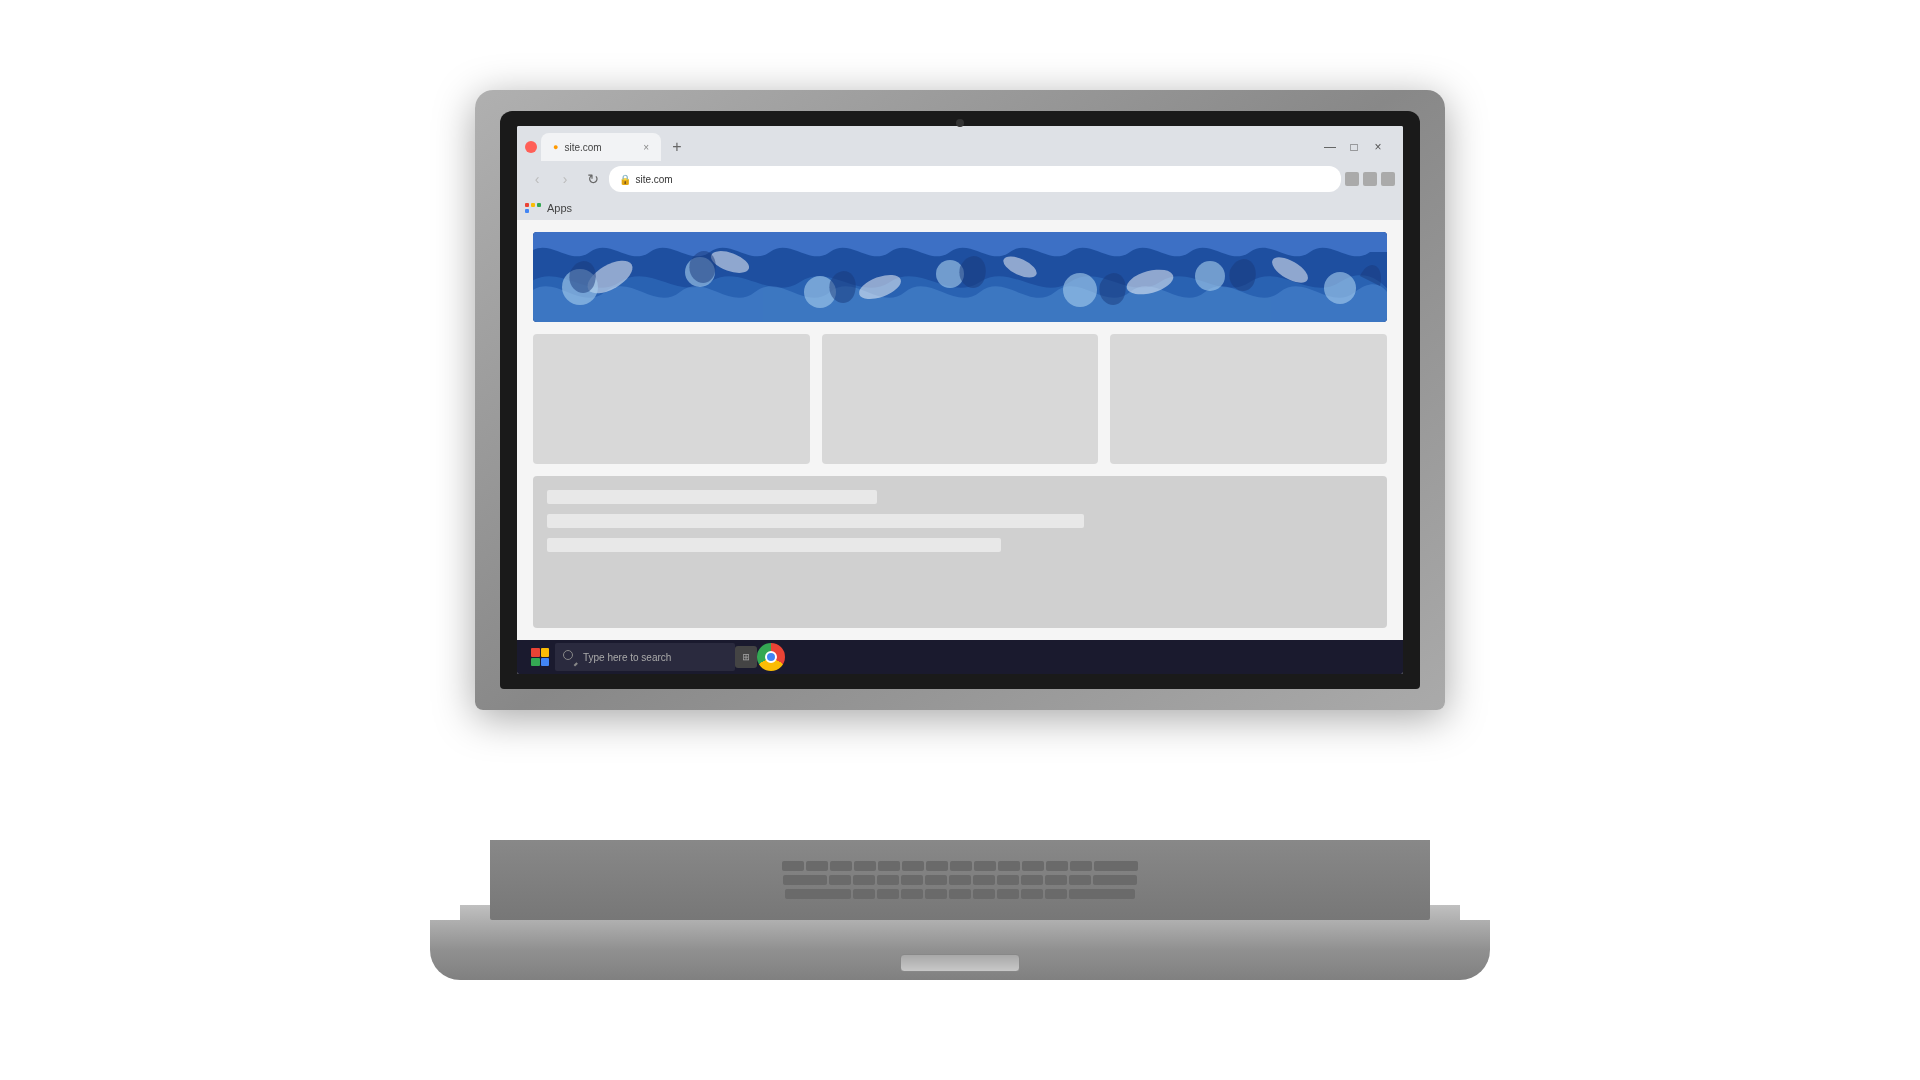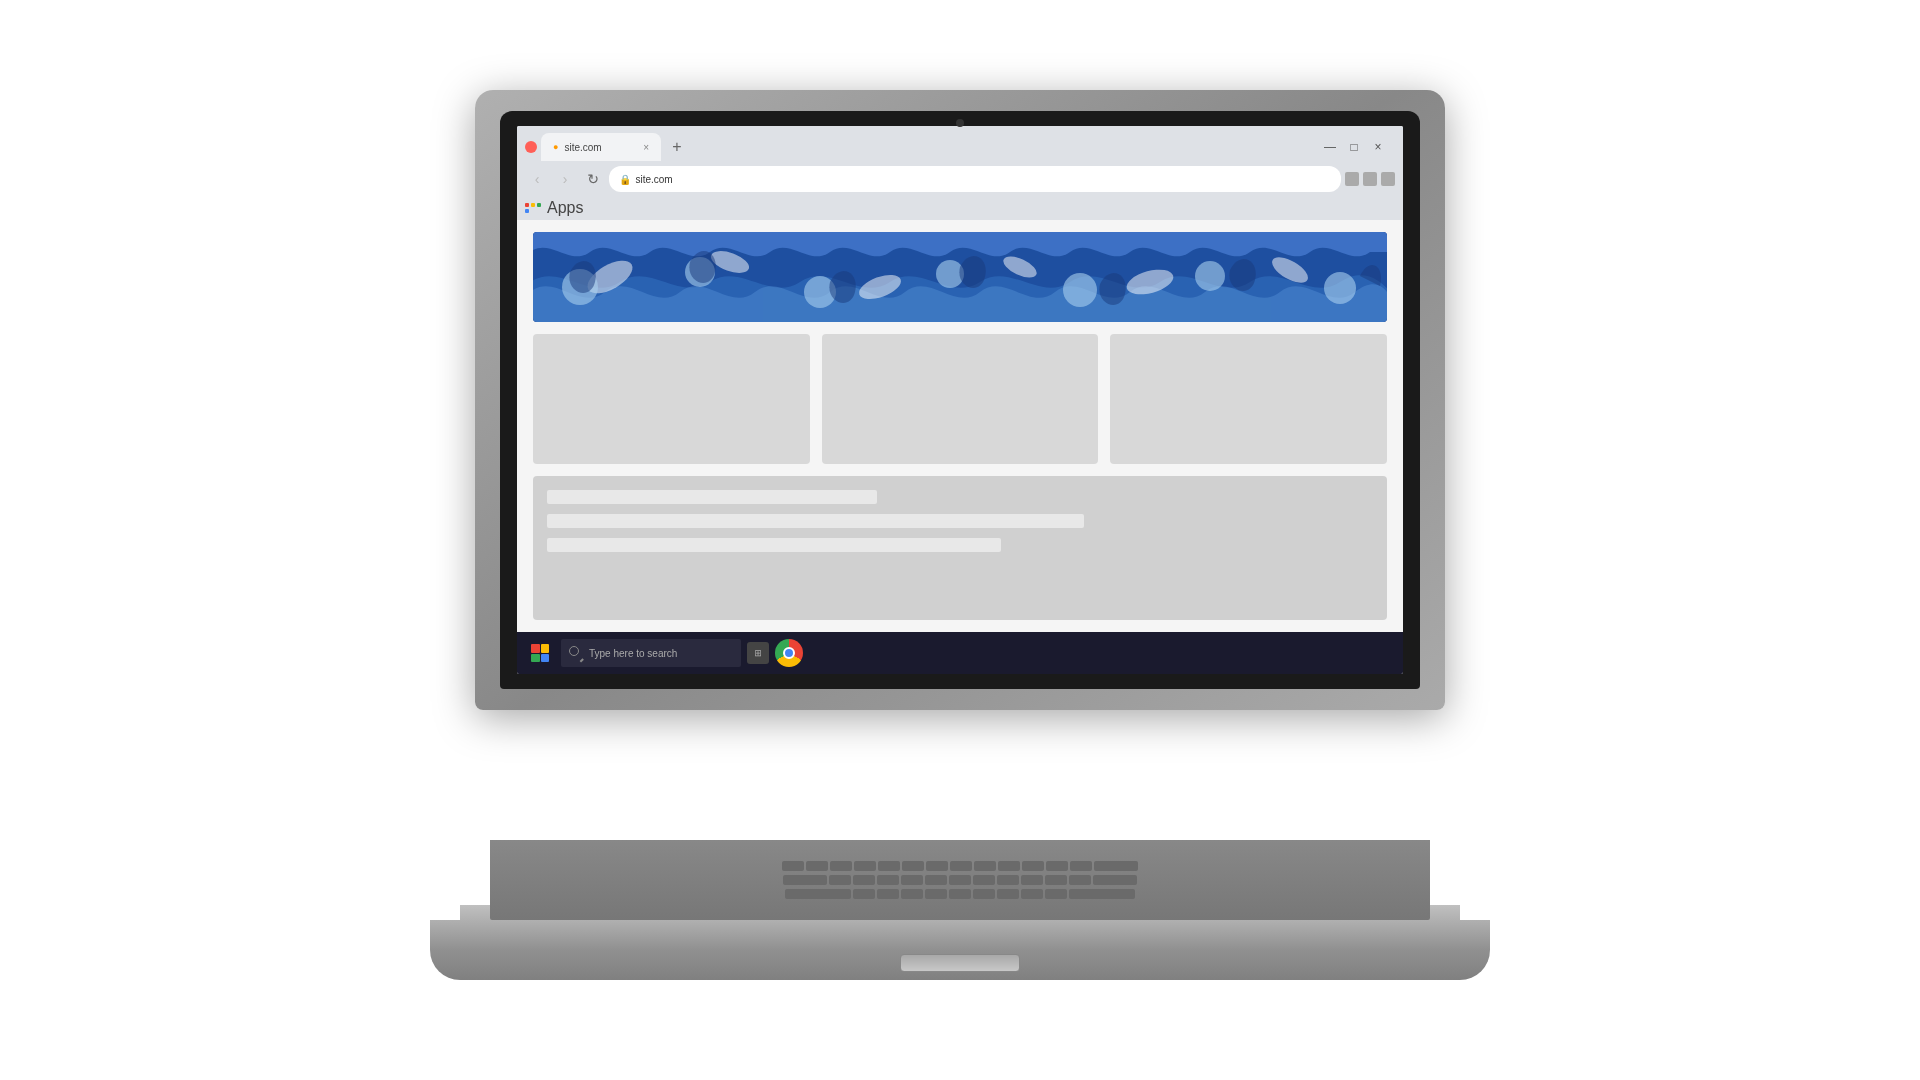--- a/index.html
+++ b/index.html
@@ -208,21 +208,21 @@
       width: 16px;
     }
 
     .apps-dot {
       width: 4px;
       height: 4px;
       border-radius: 1px;
     }
 
     .apps-label {
-      font-size: 16px;
+      font-size: 11px;
       color: #444;
     }
 
     
     .page-content {
       flex: 1;
       background: #f5f5f5;
       overflow: hidden;
       display: flex;
       flex-direction: column;
@@ -264,26 +264,25 @@
       gap: 10px;
     }
 
     .text-line {
       background: #f0f0f0;
       border-radius: 2px;
       height: 14px;
     }
 
     .screen-taskbar {
-      height: 42px;
+      height: 34px;
       background: #1a1a2e;
       display: flex;
       align-items: center;
       padding: 0 8px;
-      gap: 6px;
       flex-shrink: 0;
     }
 
     .win-btn {
       width: 30px;
       height: 30px;
       display: flex;
       align-items: center;
       justify-content: center;
     }

